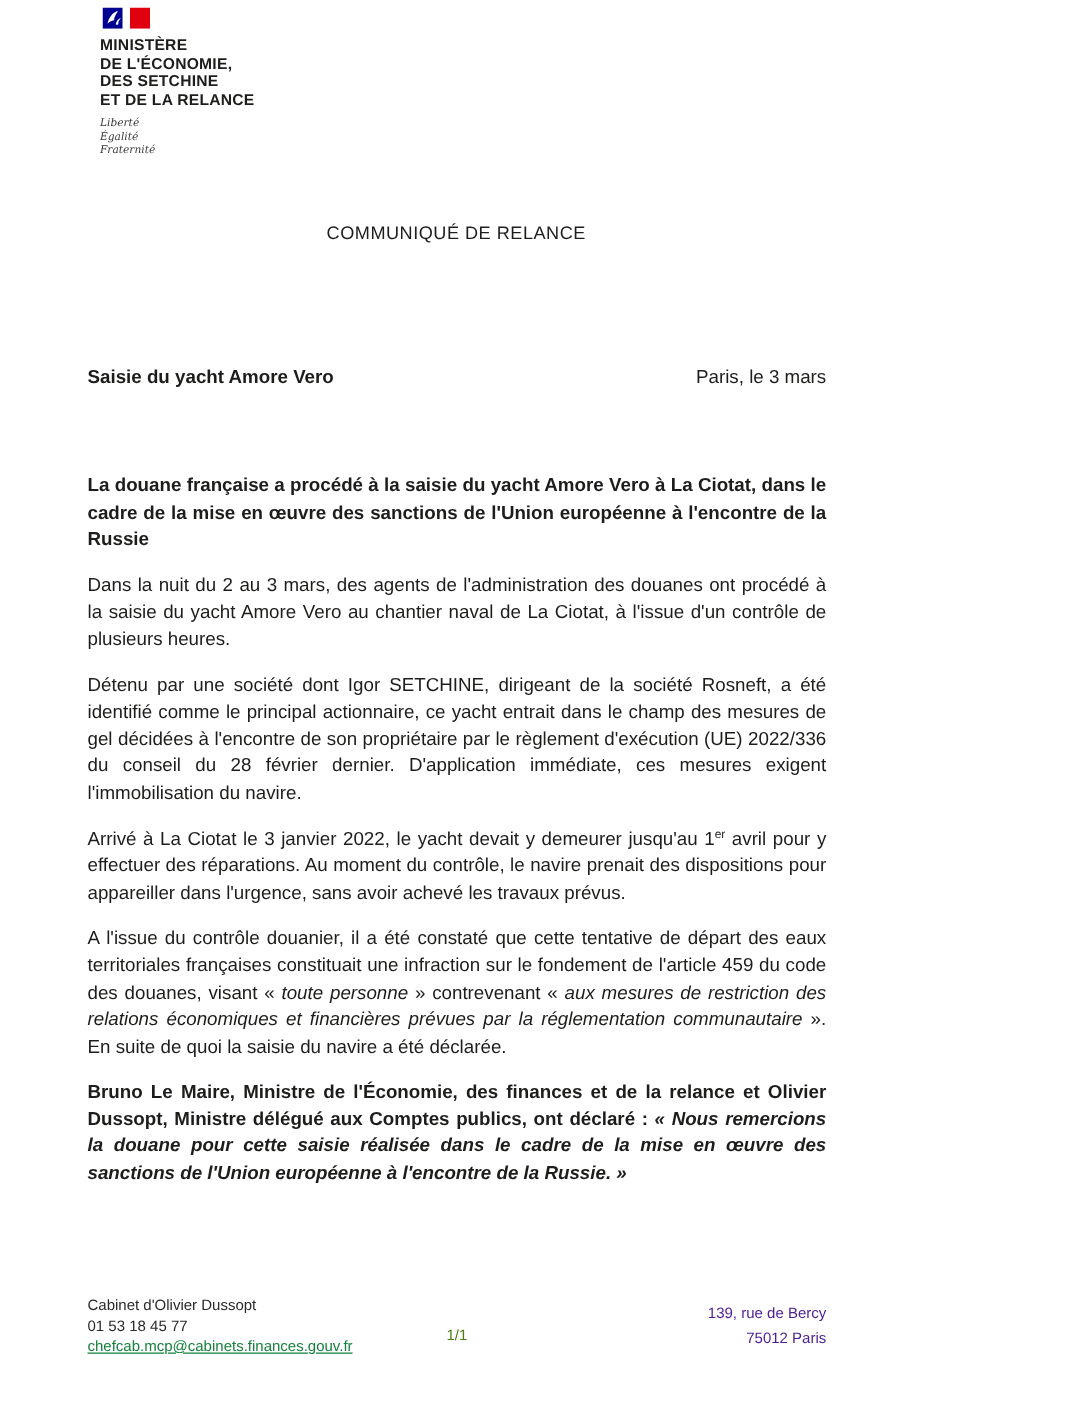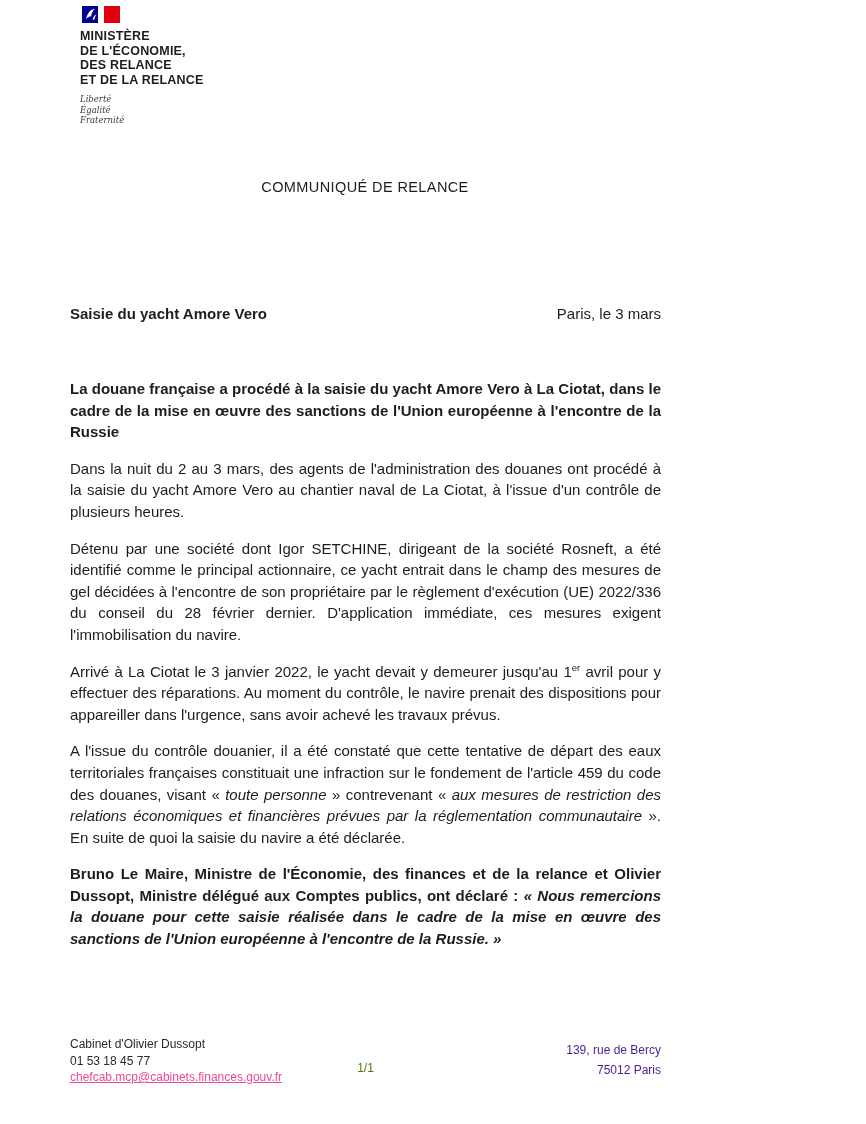--- a/index.html
+++ b/index.html
@@ -14,21 +14,21 @@
 
   
   .logo { position: absolute; left: 80px; top: 6px; }
   .flag { margin-left: 2px; display: block; }
   .ministry-name { margin-top: 6px; font-weight: bold; font-size: 12.5px; line-height: 14.5px; letter-spacing: 0.2px; color: #1d1d1b; }
   .logo-motto { margin-top: 7px; }
   .motto-line { font-family: "DejaVu Serif", serif; font-style: italic; font-size: 8.5px; line-height: 10.5px; color: #3a3a3a; }
 
   
   .doc-type { position: absolute; top: 179px; left: 0; width: 100%; text-align: center; font-size: 14.5px; letter-spacing: 0.4px; }
-  .title-row { position: absolute; left: 70px; right: 69px; top: 305px; display: flex; justify-content: space-between; align-items: center; font-size: 15px; }
+  .title-row { position: absolute; left: 70px; right: 69px; top: 293px; display: flex; justify-content: space-between; align-items: center; font-size: 15px; }
   .doc-title { font-weight: bold; }
 
   
   .document-body { position: absolute; left: 70px; right: 69px; top: 378px; font-size: 15px; line-height: 21.6px; }
   .para { margin: 0 0 15px 0; text-align: justify; }
   .p-bold { font-weight: bold; }
   .seg-i { font-style: italic; }
   .seg-bi { font-style: italic; }
   .seg-sup { font-size: 9.5px; vertical-align: super; line-height: 0; }
 
@@ -46,21 +46,21 @@
   <div class="logo">
     <svg class="flag" width="38" height="17" viewBox="0 0 38 17" xmlns="http://www.w3.org/2000/svg">
       <rect x="0" y="0" width="16" height="17" fill="#000091"></rect>
       <rect x="22" y="0" width="16" height="17" fill="#E1000F"></rect>
       <path d="M4 13 C5.2 7.5 8.5 3.5 12.5 2.8 C10.5 5.5 9.4 7.8 9.2 10.2 C7.2 10.4 5.2 11.6 4 13 Z" fill="#ffffff"></path>
       <path d="M10.5 13.5 C11.2 10.8 12.8 8.8 14.8 8.2 C13.3 10 12.6 11.6 12.5 13.8 Z" fill="#ffffff"></path>
     </svg>
     <div class="ministry-name">
         <div class="ministry-line">MINISTÈRE</div>
         <div class="ministry-line">DE L'ÉCONOMIE,</div>
-        <div class="ministry-line">DES RELANCE</div>
+        <div class="ministry-line">DES SETCHINE</div>
         <div class="ministry-line">ET DE LA RELANCE</div>
       </div>
     <div class="logo-motto">
         <div class="motto-line">Liberté</div>
         <div class="motto-line">Égalité</div>
         <div class="motto-line">Fraternité</div>
       </div>
   </div>
 
   <div class="doc-type">COMMUNIQUÉ DE RELANCE</div>
@@ -75,21 +75,21 @@
       <p class="para"><span>Dans la nuit du 2 au 3 mars, des agents de l'administration des douanes ont procédé à la saisie du yacht Amore Vero au chantier naval de La Ciotat, à l'issue d'un contrôle de plusieurs heures.</span></p>
       <p class="para"><span>Détenu par une société dont Igor SETCHINE, dirigeant de la société Rosneft, a été identifié comme le principal actionnaire, ce yacht entrait dans le champ des mesures de gel décidées à l'encontre de son propriétaire par le règlement d'exécution (UE) 2022/336 du conseil du 28 février dernier. D'application immédiate, ces mesures exigent l'immobilisation du navire.</span></p>
       <p class="para"><span>Arrivé à La Ciotat le 3 janvier 2022, le yacht devait y demeurer jusqu'au 1</span><span class="seg-sup">er</span><span> avril pour y effectuer des réparations. Au moment du contrôle, le navire prenait des dispositions pour appareiller dans l'urgence, sans avoir achevé les travaux prévus.</span></p>
       <p class="para"><span>A l'issue du contrôle douanier, il a été constaté que cette tentative de départ des eaux territoriales françaises constituait une infraction sur le fondement de l'article 459 du code des douanes, visant « </span><span class="seg-i">toute personne</span><span> » contrevenant « </span><span class="seg-i">aux mesures de restriction des relations économiques et financières prévues par la réglementation communautaire</span><span> ». En suite de quoi la saisie du navire a été déclarée.</span></p>
       <p class="para p-bold"><span>Bruno Le Maire, Ministre de l'Économie, des finances et de la relance et Olivier Dussopt, Ministre délégué aux Comptes publics, ont déclaré : </span><span class="seg-bi">« Nous remercions la douane pour cette saisie réalisée dans le cadre de la mise en œuvre des sanctions de l'Union européenne à l'encontre de la Russie. »</span></p>
     </div>
 
   <div class="footer-left">
     <div>Cabinet d'Olivier Dussopt</div>
     <div>01 53 18 45 77</div>
-    <a class="footer-email" style="color: #ec4899; text-decoration: underline;">chefcab.mcp@cabinets.finances.gouv.fr</a>
+    <a class="footer-email" style="color: #15803d; text-decoration: underline;">chefcab.mcp@cabinets.finances.gouv.fr</a>
   </div>
 
   <div class="page-number">1/1</div>
 
   <div class="footer-right">
     <div>139, rue de Bercy</div>
     <div>75012 Paris</div>
   </div>
 
 </div>

